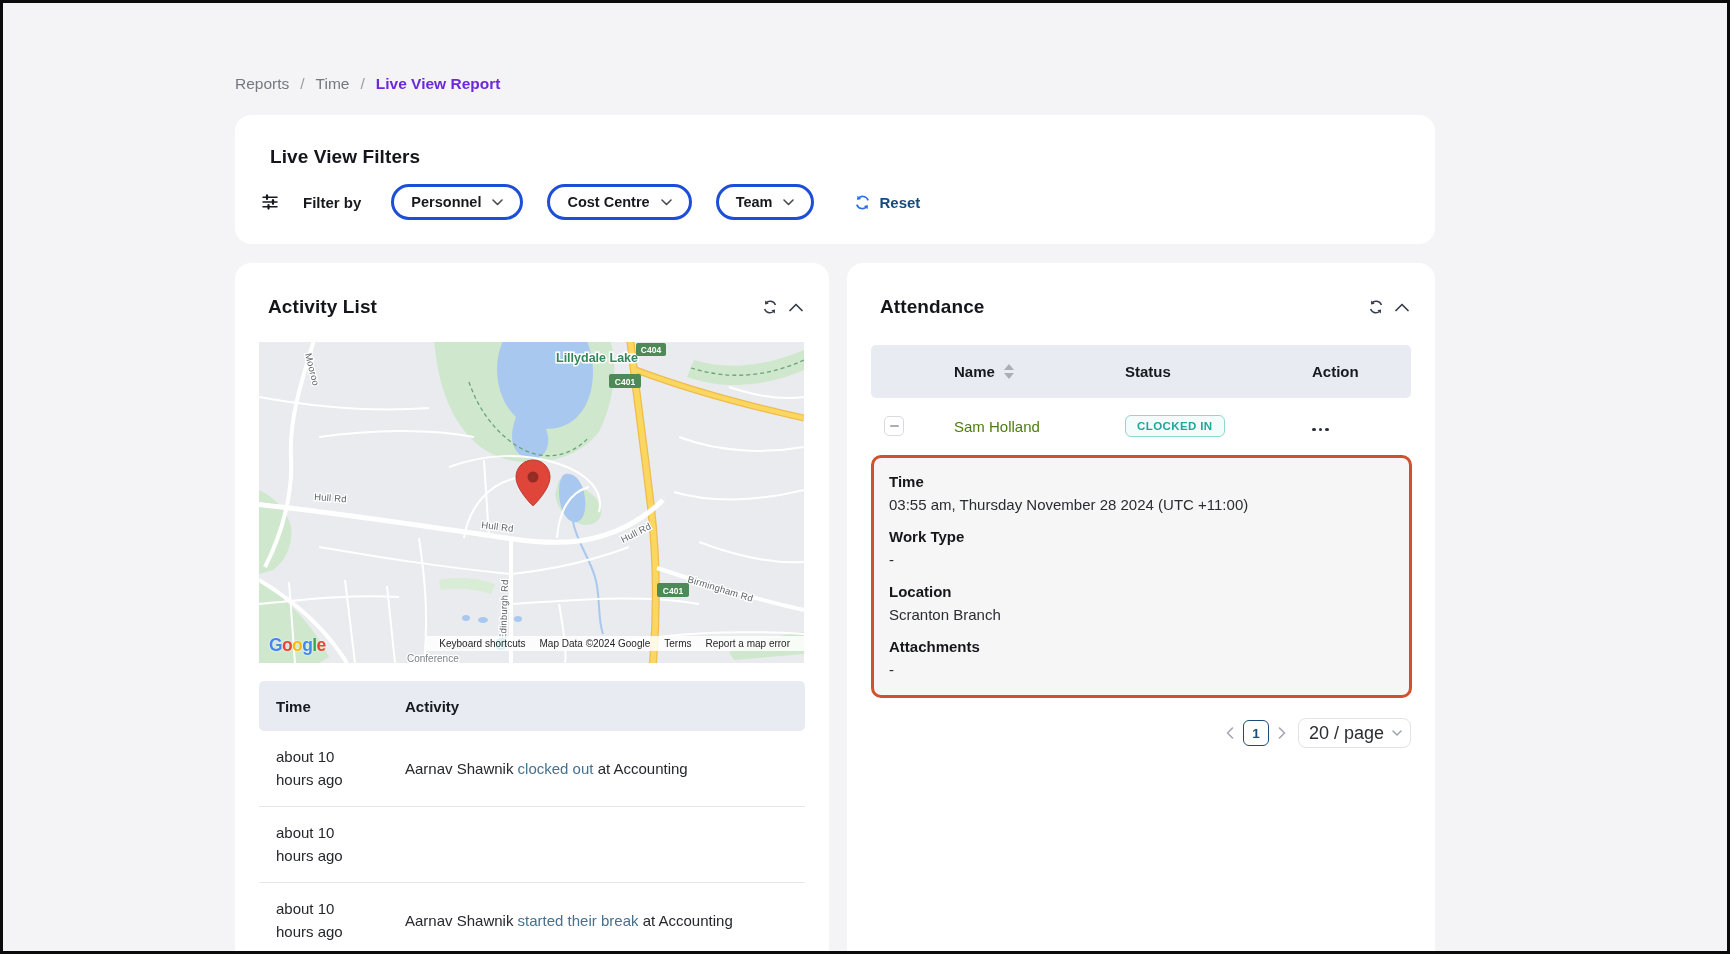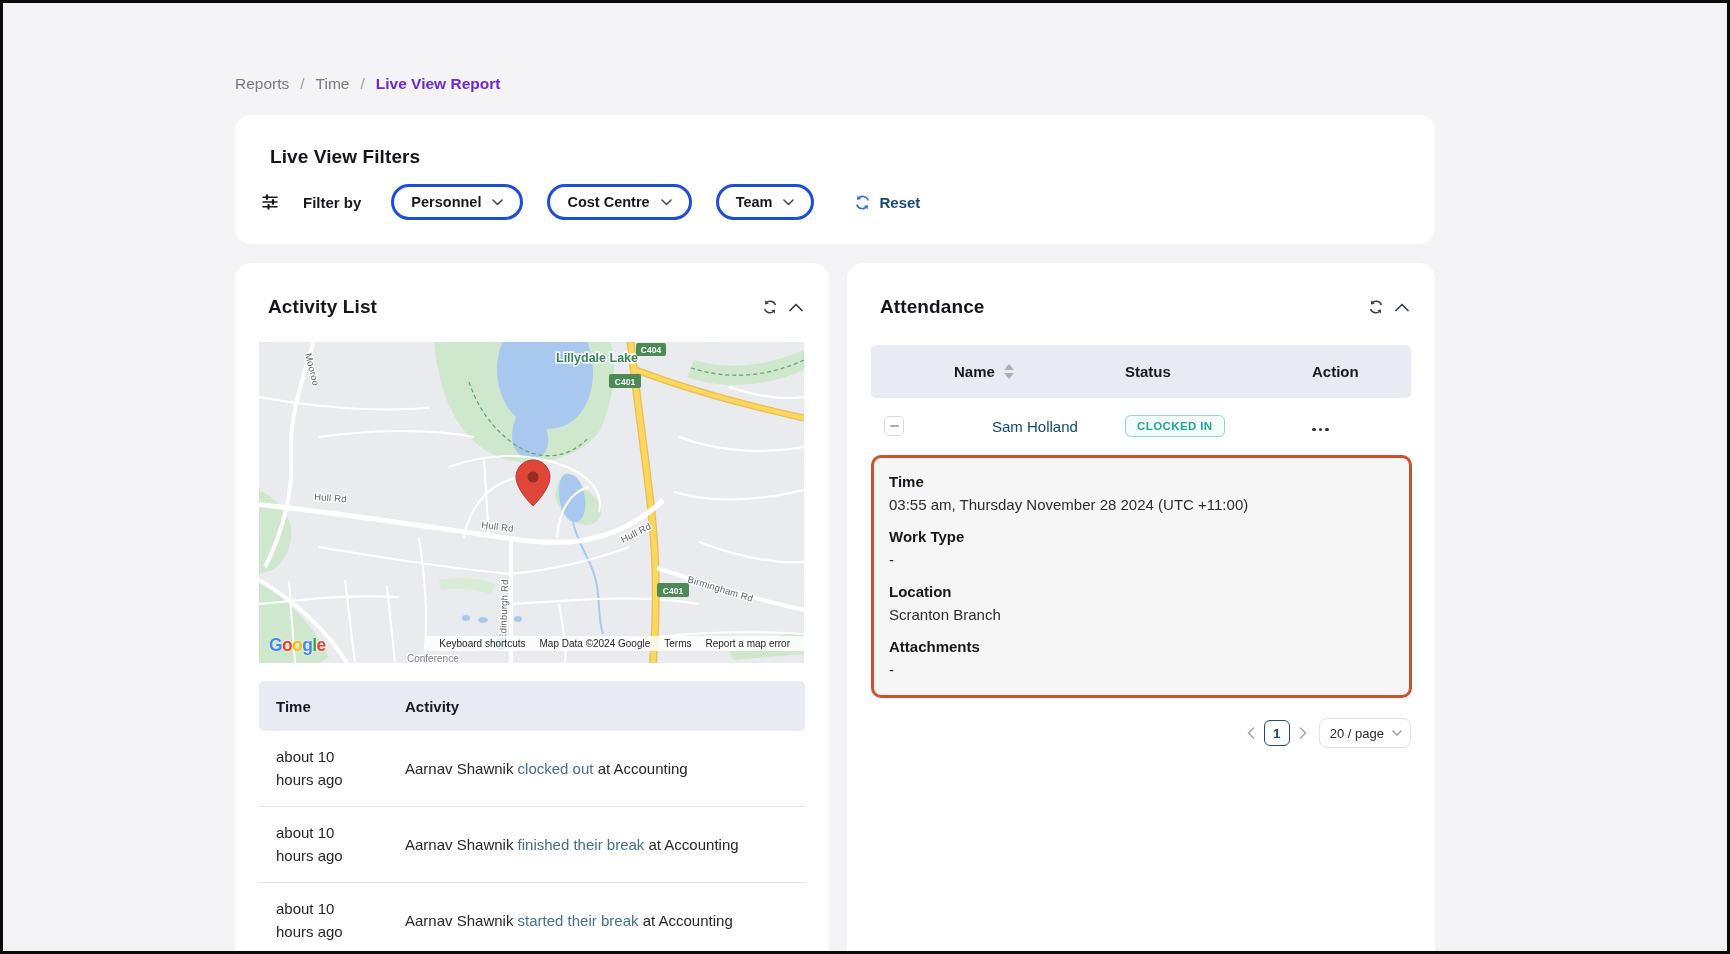--- a/index.html
+++ b/index.html
@@ -58,37 +58,37 @@
   .c-status{width:187px;flex-shrink:0;}
   .c-action{flex:1;}
   .sort{display:flex;flex-direction:column;gap:3px;cursor:pointer;}
   .sort i{display:block;width:0;height:0;border-left:5px solid transparent;border-right:5px solid transparent;}
   .sort .up{border-bottom:6px solid #a9aeb7;}
   .sort .down{border-top:6px solid #a9aeb7;}
   .att-row{display:flex;align-items:center;height:56px;font-size:15px;}
   .minus-btn{width:20px;height:20px;margin-left:13px;border:1px solid #d9dade;border-radius:5px;background:#fff;
              display:flex;align-items:center;justify-content:center;cursor:pointer;padding:0;}
   .minus-line{width:9px;height:2px;background:#a9adb4;border-radius:1px;}
-  .name-link{color:#0c4a6e;cursor:pointer;margin-left:38px;}
+  .name-link{color:#4d7c0f;cursor:pointer;}
   .badge{display:inline-block;border:1px solid #8ed8d0;color:#21a59a;background:#f4fcfb;font-size:11.5px;font-weight:700;
          letter-spacing:.4px;padding:4px 11px;border-radius:6px;}
   .dots{display:inline-flex;gap:3px;cursor:pointer;align-items:center;height:10px;}
   .dots i{width:3.5px;height:3.5px;background:#2c2f34;border-radius:50%;}
   .detail-box{margin-top:1px;border:3px solid #cf512d;border-radius:10px;background:#f6f6f7;padding:12px 15px;
               width:541px;box-sizing:border-box;}
   .dgroup{margin-bottom:9px;}
   .dgroup:last-child{margin-bottom:2px;}
   .dlabel{font-weight:700;font-size:15px;line-height:23px;color:#15171c;}
   .dvalue{font-size:15px;line-height:23px;color:#2a2c31;}
   .pager{margin-top:20px;display:flex;justify-content:flex-end;align-items:center;gap:9px;}
   .pg-nav{color:#a2a7ae;cursor:pointer;display:flex;}
   .pg-cur{width:26px;height:26px;border:1.5px solid #1d4d77;border-radius:6px;color:#1d4d77;font-weight:700;
           font-size:13.5px;display:flex;align-items:center;justify-content:center;cursor:pointer;box-sizing:border-box;}
   .pg-size{position:relative;height:28px;border:1px solid #e2e3e7;border-radius:8px;display:flex;align-items:center;
-           padding:0 26px 0 10px;font-size:13px;color:#2c2e33;cursor:pointer;background:#fff;margin-left:3px;}
+           padding:0 26px 0 10px;font-size:18px;color:#2c2e33;cursor:pointer;background:#fff;margin-left:3px;}
   .pg-size .chev{position:absolute;right:8px;color:#9aa0a8;display:flex;}
 
   
   .rlbl{font-size:9.5px;fill:#5f6368;stroke:#fff;stroke-width:2.5px;paint-order:stroke;letter-spacing:.2px;}
   .lakelbl{font-size:12.5px;font-weight:700;fill:#35865a;stroke:#fff;stroke-width:3px;paint-order:stroke;}
   .poilbl{font-size:10px;fill:#7d8287;stroke:#fff;stroke-width:2.5px;paint-order:stroke;}
   .shield-t{font-size:8.5px;font-weight:700;fill:#fff;}
 </style>
 </head>
 <body>
@@ -285,25 +285,20 @@
       <div class="arow">
         <div class="col-time time-val">about 10 hours ago</div>
         <div class="col-act">
           <span>Aarnav Shawnik</span>
           <span class="a-link">clocked out</span>
           <span>at Accounting</span>
         </div>
       </div>
       <div class="arow">
         <div class="col-time time-val">about 10 hours ago</div>
-        <div class="col-act">
-          <span>Aarnav Shawnik</span>
-          <span class="a-link">finished their break</span>
-          <span>at Accounting</span>
-        </div>
       </div>
       <div class="arow">
         <div class="col-time time-val">about 10 hours ago</div>
         <div class="col-act">
           <span>Aarnav Shawnik</span>
           <span class="a-link">started their break</span>
           <span>at Accounting</span>
         </div>
       </div>
     </div>

